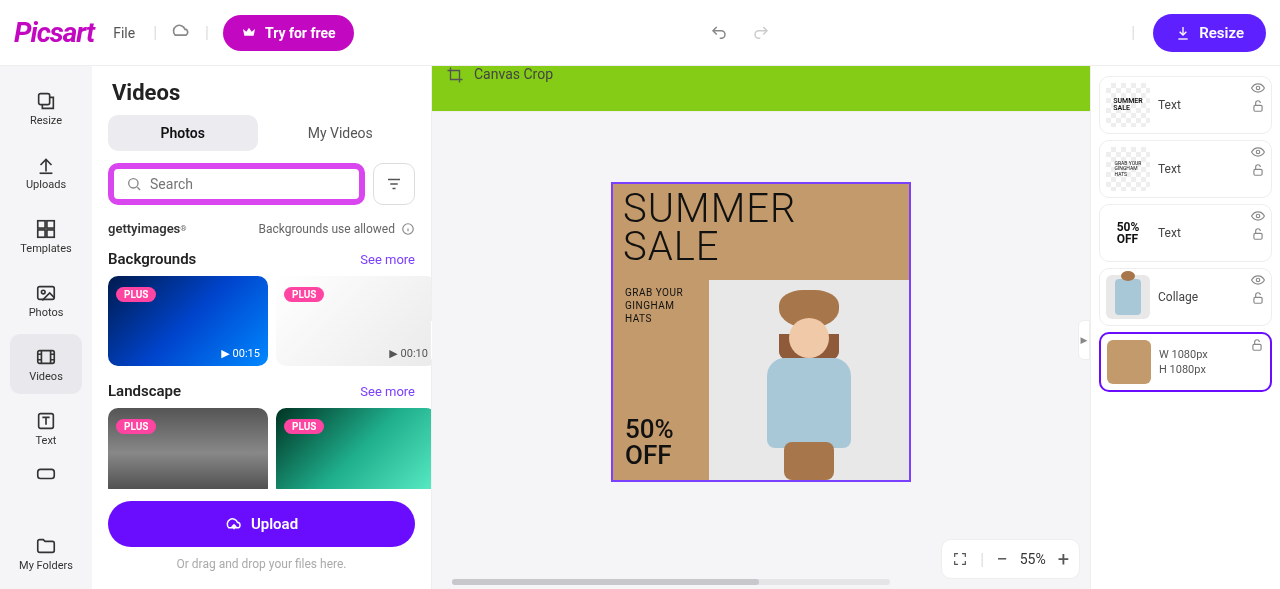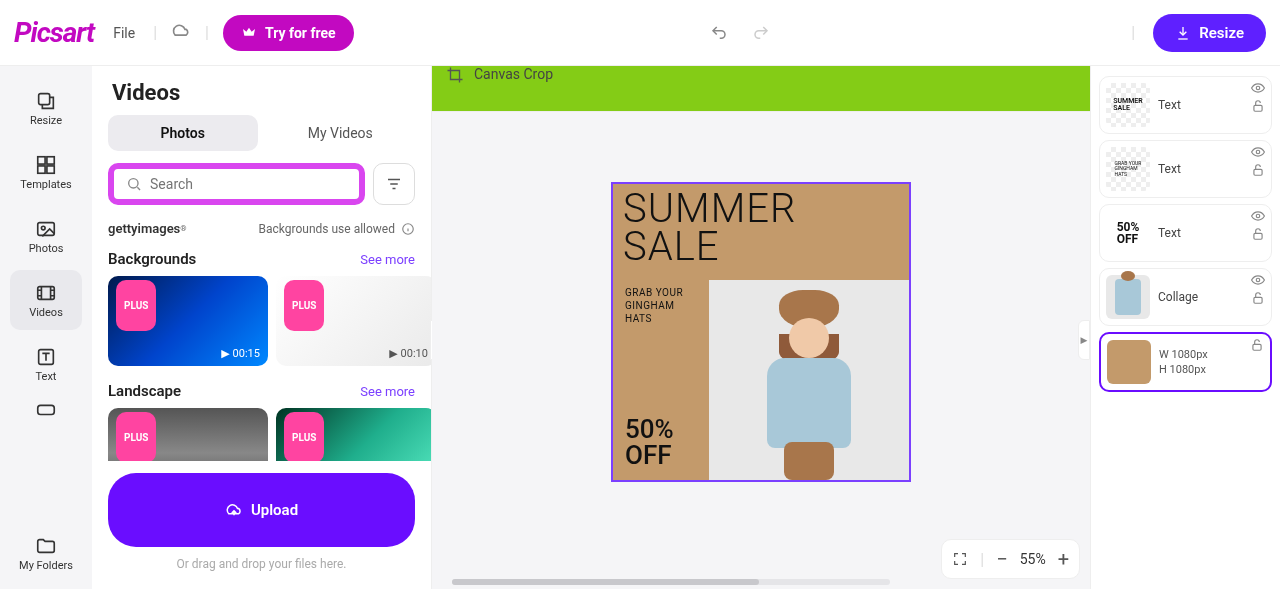--- a/index.html
+++ b/index.html
@@ -33,29 +33,29 @@
 .search-box input { border: none; outline: none; font-size: 14px; width: 100%; margin-left: 8px; color: #333; }
 .filter-btn { width: 42px; height: 42px; border: 1px solid #ddd; border-radius: 10px; display: flex; align-items: center; justify-content: center; cursor: pointer; }
 .getty-row { display: flex; align-items: center; padding: 6px 16px 10px; font-size: 12px; color: #666; }
 .getty-row .getty { font-weight: 600; color: #333; font-size: 13px; }
 .getty-row .spacer { flex: 1; }
 .section-head { display: flex; align-items: center; padding: 4px 16px 8px; }
 .section-head .name { font-size: 15px; font-weight: 600; color: #222; }
 .section-head .see { font-size: 13px; color: #7b3fff; cursor: pointer; }
 .thumbs { display: flex; gap: 8px; padding: 0 16px 12px; overflow: hidden; }
 .thumb { width: 160px; height: 90px; border-radius: 10px; position: relative; overflow: hidden; flex-shrink: 0; }
-.plus-badge { position: absolute; top: 4px; left: 8px; background: #ff44a1; color: #fff; font-size: 10px; font-weight: 700; padding: 20px 8px; border-radius: 10px; }
+.plus-badge { position: absolute; top: 11px; left: 8px; background: #ff44a1; color: #fff; font-size: 10px; font-weight: 700; padding: 2px 8px; border-radius: 10px; }
 .dur { position: absolute; bottom: 6px; right: 8px; color: #fff; font-size: 11px; display:flex; align-items:center; gap:3px;}
 .thumb-bg1 { background: linear-gradient(135deg,#001a4d 0%, #0044cc 50%, #0088ff 100%); }
 .thumb-bg2 { background: linear-gradient(135deg,#ffffff 0%, #eaeaea 100%); }
 .thumb-ls1 { background: linear-gradient(180deg,#555 0%, #888 50%, #444 100%); }
 .thumb-ls2 { background: linear-gradient(135deg,#003322 0%, #1fae8c 50%, #5df0c8 100%); }
 
 .upload-area { position: absolute; bottom: 0; left: 0; right: 0; padding: 12px 16px 18px; background: #fff; }
-.upload-btn { width: 100%; background: #6a0dff; color: #fff; border: none; border-radius: 28px; padding: 28px 0; font-size: 15px; font-weight: 600; display:flex; align-items:center; justify-content:center; gap:8px; cursor:pointer; }
+.upload-btn { width: 100%; background: #6a0dff; color: #fff; border: none; border-radius: 28px; padding: 14px 0; font-size: 15px; font-weight: 600; display:flex; align-items:center; justify-content:center; gap:8px; cursor:pointer; }
 .drag-text { text-align: center; font-size: 12px; color: #aaa; margin-top: 10px; }
 
 
 .handle-left { position: absolute; left: 430px; top: 320px; width: 12px; height: 40px; background:#fff; border:1px solid #eee; border-radius: 0 6px 6px 0; display:flex; align-items:center; justify-content:center; cursor:pointer; font-size:9px; color:#888;}
 .handle-right { position: absolute; right: 190px; top: 320px; width: 12px; height: 40px; background:#fff; border:1px solid #eee; border-radius: 6px 0 0 6px; display:flex; align-items:center; justify-content:center; cursor:pointer; font-size:9px; color:#888;}
 
 
 .canvas-area { position: absolute; top: 66px; left: 432px; right: 190px; height: 523px; background: #f5f5f7; }
 .canvas-top { height: 46px; display:flex; align-items:flex-start; padding: 0 14px; gap:10px; background:#84cc16; border-bottom:1px solid #eee;}
 .canvas-top .crop-label { font-size: 14px; color: #444; }
@@ -131,20 +131,28 @@
   </button>
 </div>
 
 <div class="left-rail">
   <div class="rail-item">
     <svg width="22" height="22" viewBox="0 0 24 24" fill="none" stroke="#333" stroke-width="1.8">
         <rect x="4" y="4" width="12" height="12" rx="2"></rect>
         <path d="M16 8h4v12H8v-4"></path>
       </svg>
     <span class="lbl">Resize</span>
+  </div>
+  <div class="rail-item">
+    <svg width="22" height="22" viewBox="0 0 24 24" fill="none" stroke="#333" stroke-width="1.8">
+        <path d="M12 19V6"></path>
+        <path d="M6 12l6-6 6 6"></path>
+        <path d="M5 21h14"></path>
+      </svg>
+    <span class="lbl">Uploads</span>
   </div>
   <div class="rail-item">
     <svg width="22" height="22" viewBox="0 0 24 24" fill="none" stroke="#333" stroke-width="1.8">
         <rect x="3" y="3" width="8" height="8"></rect>
         <rect x="13" y="3" width="8" height="8"></rect>
         <rect x="3" y="13" width="8" height="8"></rect>
         <rect x="13" y="13" width="8" height="8"></rect>
       </svg>
     <span class="lbl">Templates</span>
   </div>

